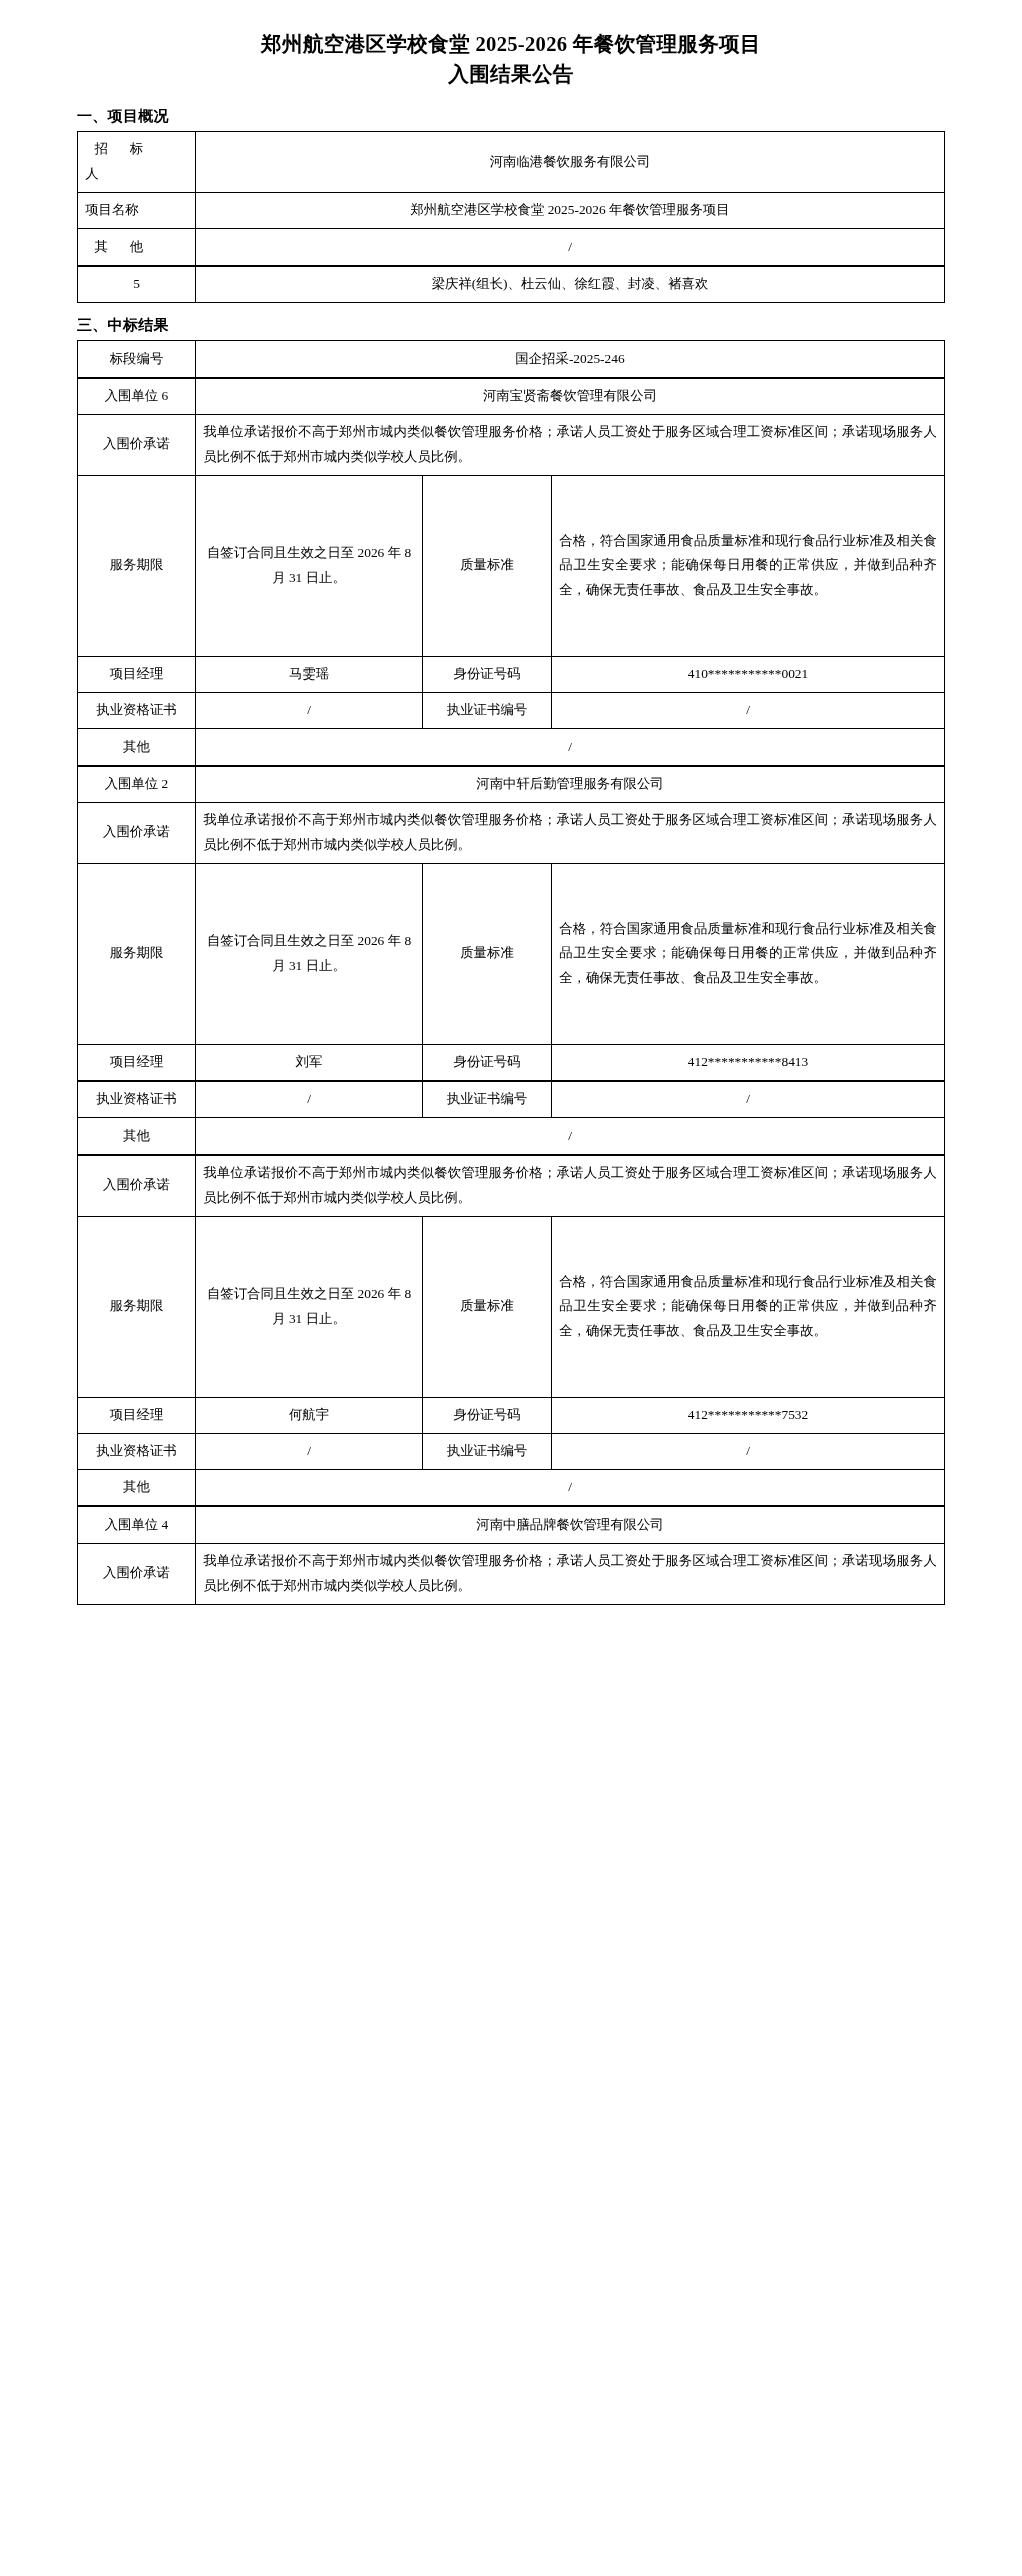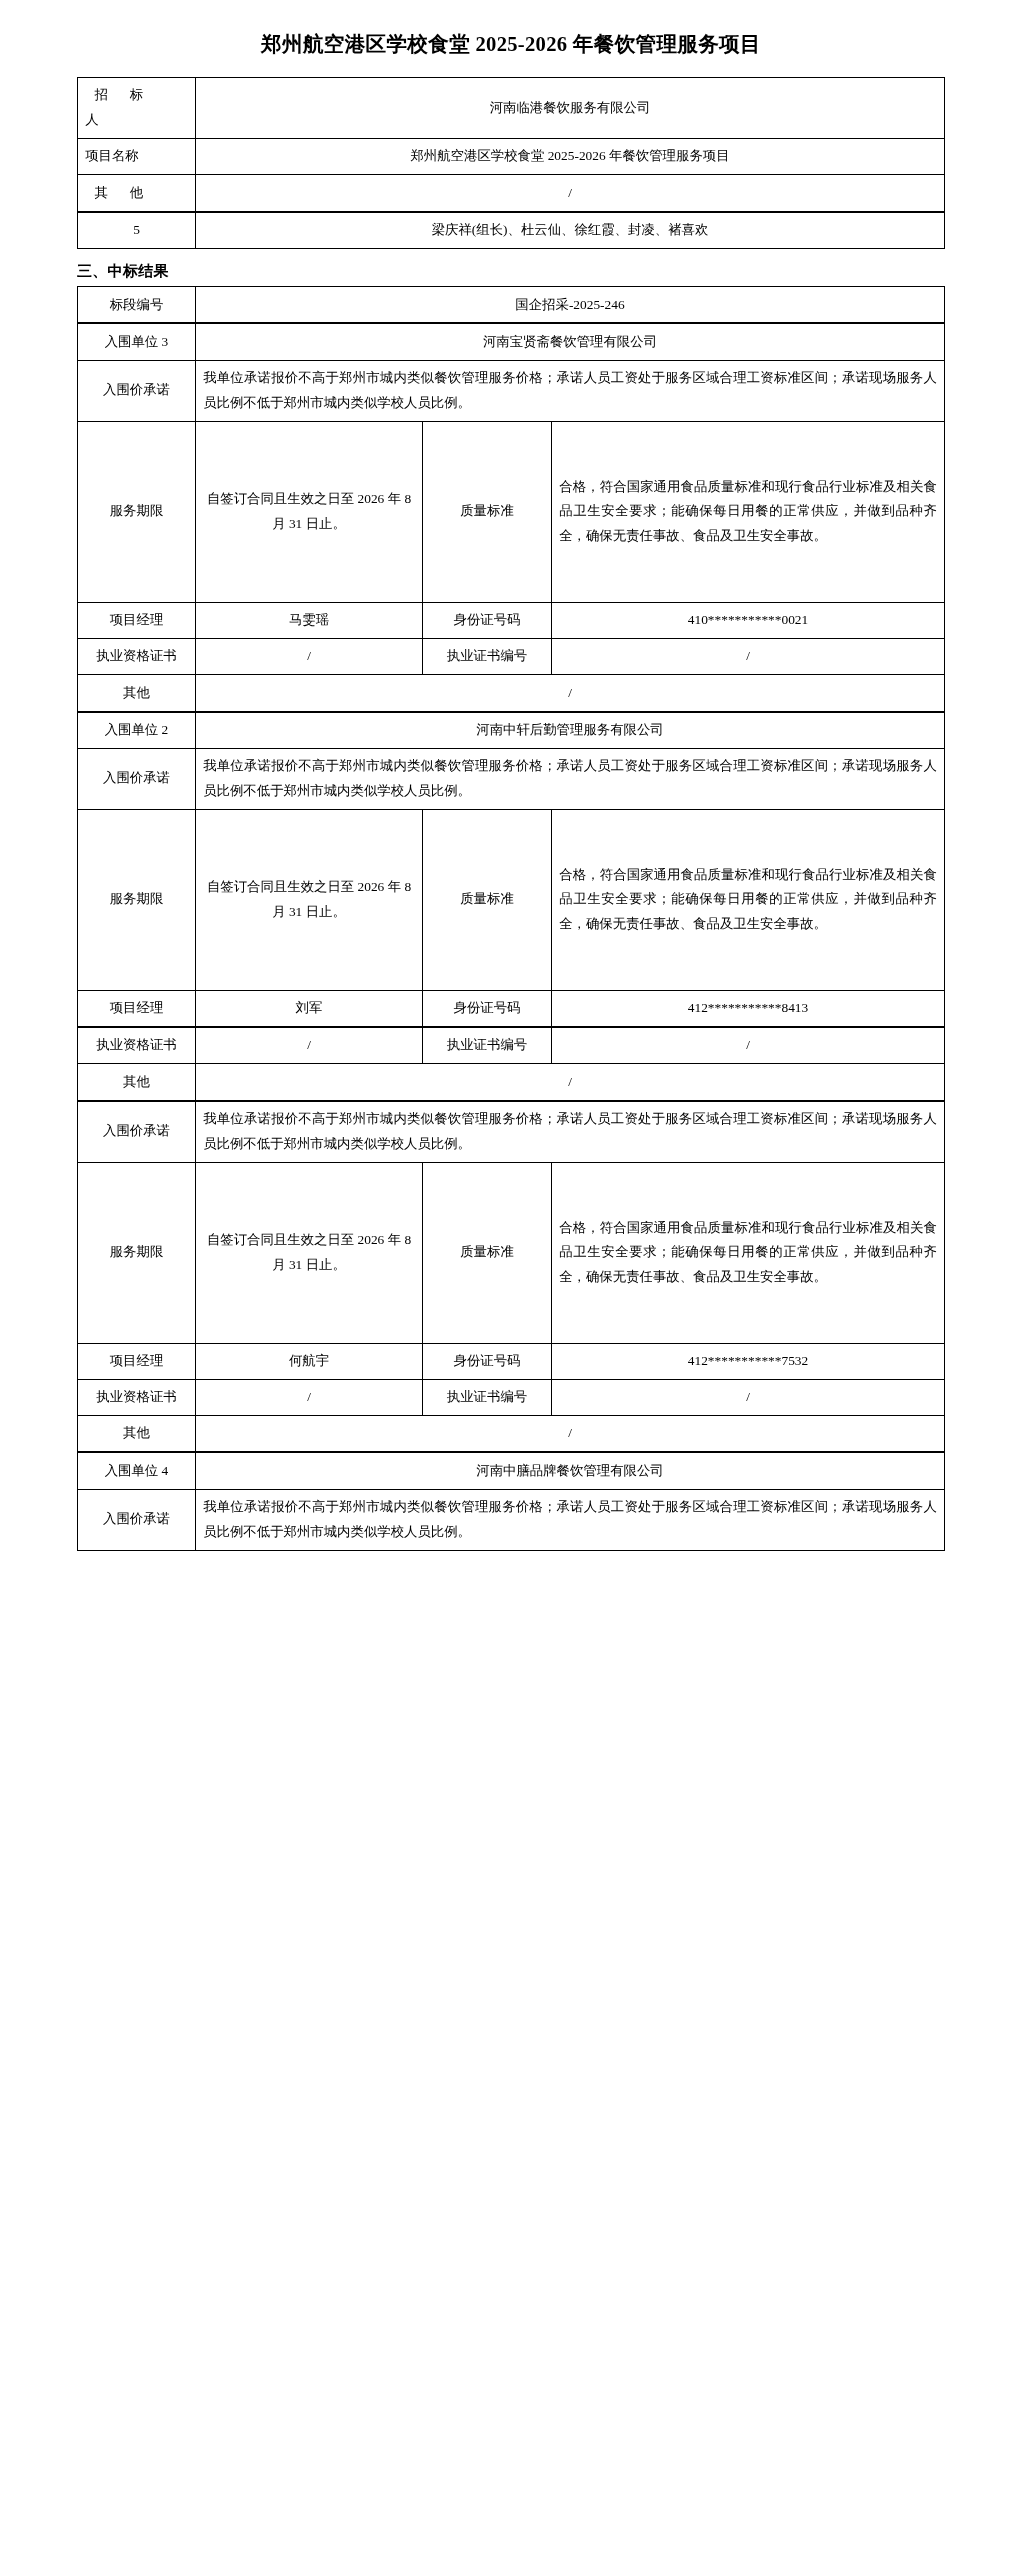--- a/index.html
+++ b/index.html
@@ -50,22 +50,24 @@
   .spaced { letter-spacing: 9.3px; text-indent: 9.3px; }
   .vtall { height: 170px; }
 </style>
 </head>
 <body>
 
 <div class="page">
 
   <div class="doc-title">
     <div>郑州航空港区学校食堂 2025-2026 年餐饮管理服务项目</div>
+    <div>入围结果公告</div>
   </div>
 
+  <div class="section-heading">一、项目概况</div>
   <table class="grid">
     <colgroup>
         <col style="width:118px">
         <col>
       </colgroup>
     <tbody>
       <tr>
         <td class="label spaced">招 标 人</td>
         <td class="c">河南临港餐饮服务有限公司</td>
       </tr>
@@ -110,21 +112,21 @@
 
   <table class="grid">
     <colgroup>
       <col style="width:118px">
         <col style="width:227px">
         <col style="width:129px">
         <col>
     </colgroup>
     <tbody>
       <tr>
-        <td class="c">入围单位 3</td>
+        <td class="c">入围单位 6</td>
         <td class="c" colspan="3">河南宝贤斋餐饮管理有限公司</td>
       </tr>
       <tr>
         <td class="c">入围价承诺</td>
         <td class="j" colspan="3">我单位承诺报价不高于郑州市城内类似餐饮管理服务价格；承诺人员工资处于服务区域合理工资标准区间；承诺现场服务人员比例不低于郑州市城内类似学校人员比例。</td>
       </tr>
       <tr>
         <td class="c vtall">服务期限</td>
         <td class="c">自签订合同且生效之日至 2026 年 8 月 31 日止。</td>
         <td class="c">质量标准</td>

